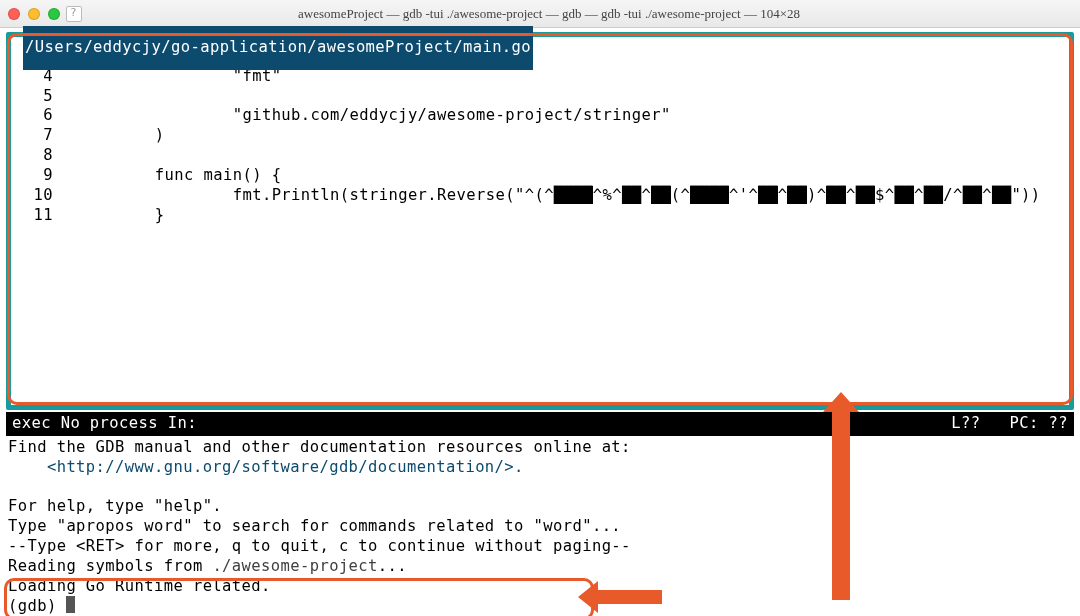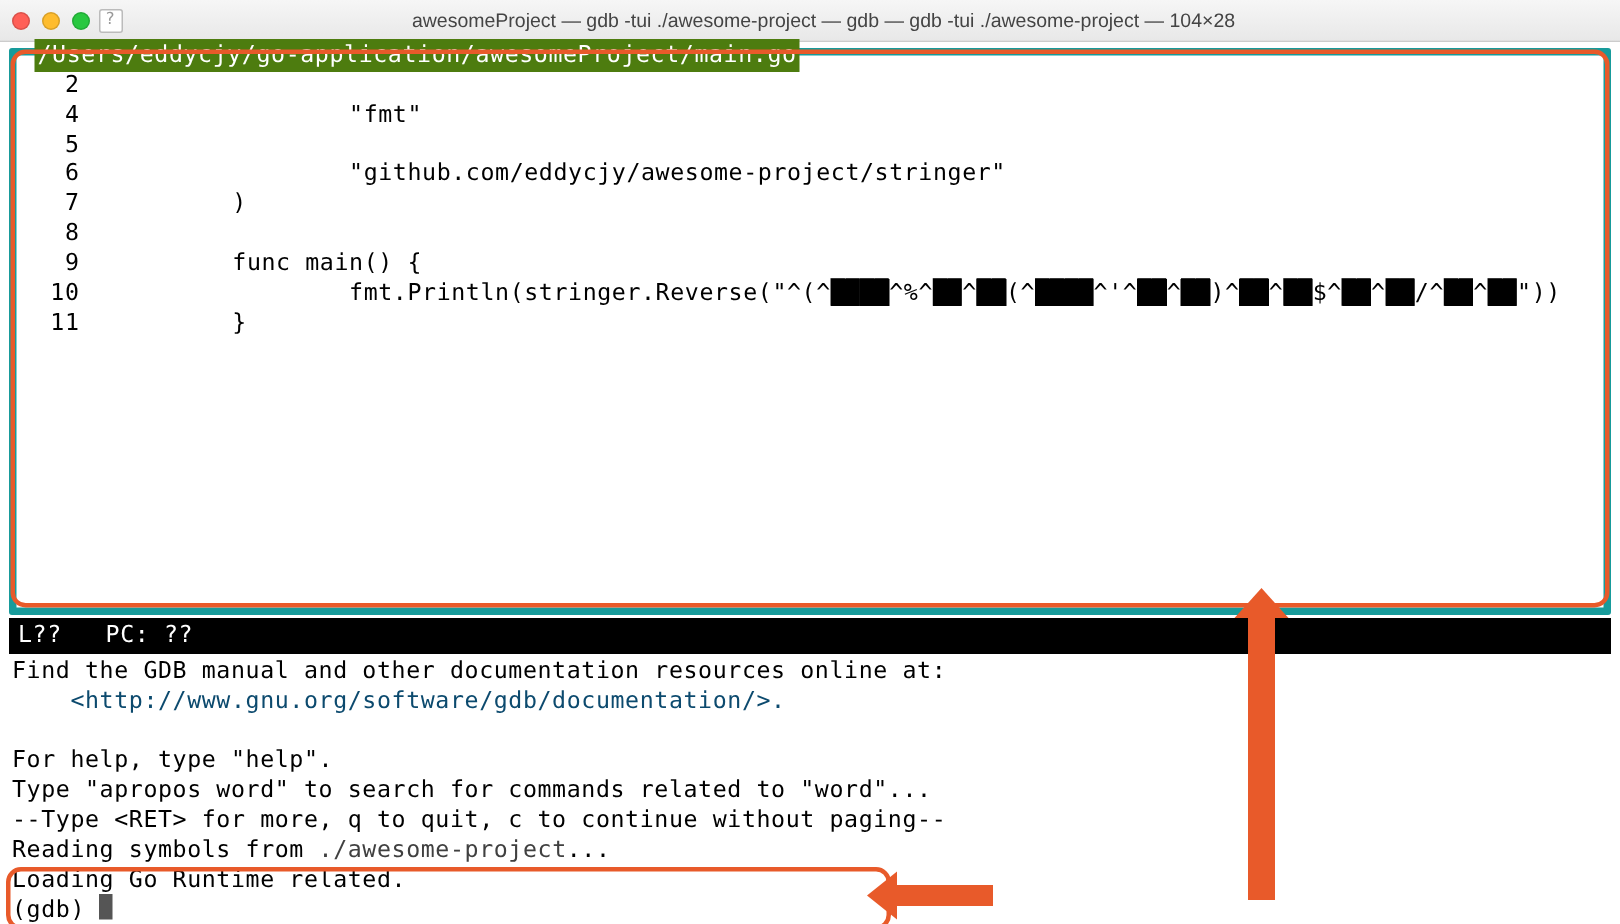--- a/index.html
+++ b/index.html
@@ -22,21 +22,21 @@
       padding: 0 8px;
       position: relative;
     }
     .traffic { display: flex; gap: 8px; align-items: center; }
     .tl-btn { width: 12px; height: 12px; border-radius: 50%; box-shadow: inset 0 0 0 1px rgba(0,0,0,.15); }
     .tl-close { background:#ff5f57; }
     .tl-min { background:#febc2e; }
     .tl-max { background:#28c840; }
     .doc-icon { width:16px;height:16px;margin-left:6px;margin-right:4px;background:#fff;border:1px solid #bbb;border-radius:2px;position:relative;}
     .doc-icon::after{content:"?";position:absolute;left:3px;top:-1px;font-size:11px;color:#999;}
-    .title-text { flex:1; text-align:center; color:#444; font-family:Liberation Sans, sans-serif; font-size:13px; white-space:nowrap; overflow:hidden; text-overflow:ellipsis;padding-right:60px;}
+    .title-text { flex:1; text-align:center; color:#444; font-family:Liberation Serif, serif; font-size:13px; white-space:nowrap; overflow:hidden; text-overflow:ellipsis;padding-right:60px;}
     .terminal {
       position: relative;
       background:#fff;
       height: calc(616px - 28px);
       font-size: 15.5px;
       line-height: 1.28;
       letter-spacing: .4px;
     }
     .tui-wrap {
       position: relative;
@@ -60,21 +60,21 @@
       border:3px solid #e85a2a;border-radius:10px;pointer-events:none;
     }
     .annot-arrow1{
       position:absolute;top:382px;left:832px;width:18px;height:190px;background:#e85a2a;
     }
     .annot-arrow1::before{
       content:"";position:absolute;top:-18px;left:-9px;border-left:18px solid transparent;border-right:18px solid transparent;border-bottom:20px solid #e85a2a;
     }
     .src-title {
       position:absolute; top:-11px; left:12px;
-      background:#4d7c0f; color:#fff; padding:1px 2px;
+      background:#0c4a6e; color:#fff; padding:12px 2px;
       white-space:pre;
       text-align:right;
     }
     .src-pane { padding: 10px 8px 0 8px; }
     .src-line { white-space:pre; }
     .ln { display:inline-block; width:58px; text-align:right; padding-right:24px;}
     .blk { background:#000; color:#000; }
     .status-bar {
       margin: 2px 6px 0 6px;
       background:#000;color:#fff;
@@ -132,20 +132,21 @@
             <div class="src-line"><span class="ln">10</span><span>                fmt.Println(stringer.Reverse("^(^<span class="blk">██</span><span class="blk">██</span>^%^<span class="blk">██</span>^<span class="blk">██</span>(^<span class="blk">██</span><span class="blk">██</span>^'^<span class="blk">██</span>^<span class="blk">██</span>)^<span class="blk">██</span>^<span class="blk">██</span>$^<span class="blk">██</span>^<span class="blk">██</span>/^<span class="blk">██</span>^<span class="blk">██</span>"))</span></div>
             <div class="src-line"><span class="ln">11</span><span>        }</span></div>
           </div>
       </div>
     </div>
     <div class="annot-box"></div>
     <div class="annot-arrow1"></div>
   </div>
 
   <div class="status-bar">
+    <span>exec No process In:</span>
     <span>L??   PC: ??</span>
   </div>
 
   <div class="gdb-out"><span>Find the GDB manual and other documentation resources online at:</span>
 <span class="url">    &lt;http://www.gnu.org/software/gdb/documentation/&gt;.</span>
 <span></span>
 <span>For help, type "help".</span>
 <span>Type "apropos word" to search for commands related to "word"...</span>
 <span>--Type &lt;RET&gt; for more, q to quit, c to continue without paging--</span>
 <span><span>Reading symbols from </span><span class="sym-green">./awesome-project</span><span>...</span></span>

